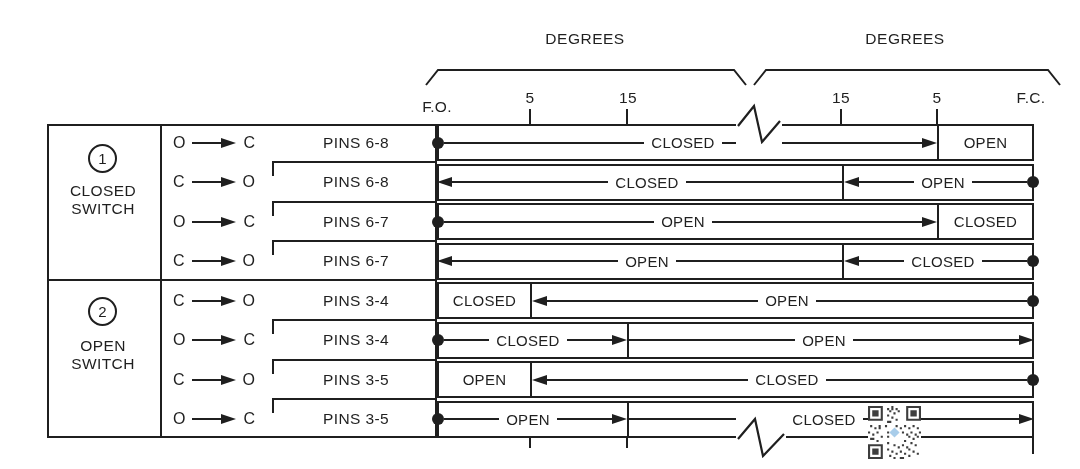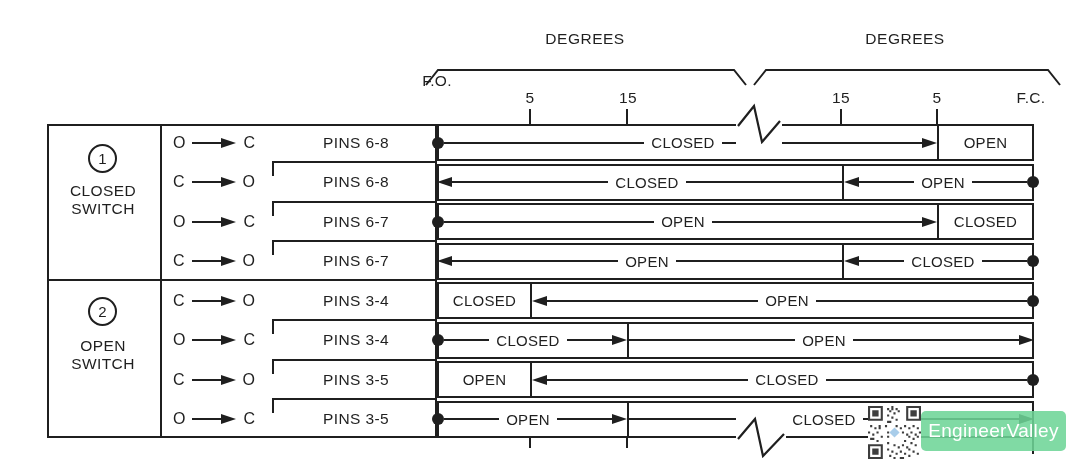--- a/index.html
+++ b/index.html
@@ -54,21 +54,21 @@
   <div class="abs deg-lbl" style="left:485px;top:30px;width:200px;">DEGREES</div>
   <div class="abs deg-lbl" style="left:805px;top:30px;width:200px;">DEGREES</div>
 
   <svg class="abs" style="left:424px;top:66px;" width="324" height="22">
     <polyline points="2,19 14,4 310,4 322,19" fill="none" stroke="#1f1f1f" stroke-width="2"></polyline>
   </svg>
   <svg class="abs" style="left:752px;top:66px;" width="310" height="22">
     <polyline points="2,19 14,4 296,4 308,19" fill="none" stroke="#1f1f1f" stroke-width="2"></polyline>
   </svg>
 
-  <div class="abs scale-lbl" style="left:407px;top:72px;width:60px;">F.O.</div>
+  <div class="abs scale-lbl" style="left:407px;top:98px;width:60px;">F.O.</div>
   <div class="abs scale-lbl" style="left:510px;top:89px;width:40px;">5</div>
   <div class="abs scale-lbl" style="left:608px;top:89px;width:40px;">15</div>
   <div class="abs scale-lbl" style="left:821px;top:89px;width:40px;">15</div>
   <div class="abs scale-lbl" style="left:917px;top:89px;width:40px;">5</div>
   <div class="abs scale-lbl" style="left:1001px;top:89px;width:60px;">F.C.</div>
 
   <div class="tick" style="left:529px;top:109px;height:26px;"></div>
   <div class="tick" style="left:626px;top:109px;height:26px;"></div>
   <div class="tick" style="left:840px;top:109px;height:26px;"></div>
   <div class="tick" style="left:936px;top:109px;height:26px;"></div>
@@ -303,17 +303,14 @@
   </svg>
 
   <svg class="abs" id="qr" width="53" height="53" viewBox="0 0 25 25">
     <rect x="-0.5" y="-0.5" width="26" height="26" fill="#fff"></rect>
     <path fill="#3d3d3d" d="M0,0h7v7h-7z M18,0h7v7h-7z M0,18h7v7h-7z"></path>
     <path fill="#ffffff" d="M1,1h5v5h-5z M19,1h5v5h-5z M1,19h5v5h-5z"></path>
     <path fill="#3d3d3d" d="M2,2h3v3h-3z M20,2h3v3h-3z M2,20h3v3h-3z"></path>
     <path fill="#3d3d3d" d="M9,1h1v1h-1z M11,0h1v2h-1z M13,1h1v1h-1z M10,2h1v1h-1z M12,3h1v1h-1z M14,2h1v1h-1z M9,4h1v1h-1z M11,5h1v1h-1z M13,6h1v1h-1z M9,7h2v1h-2z M1,9h1v1h-1z M3,10h1v1h-1z M0,12h1v1h-1z M2,13h1v1h-1z M5,9h1v2h-1z M4,12h1v1h-1z M6,14h1v1h-1z M1,15h2v1h-2z M4,16h1v1h-1z M8,9h1v1h-1z M13,9h1v1h-1z M15,10h1v1h-1z M17,9h1v1h-1z M19,10h1v1h-1z M21,9h1v1h-1z M23,10h1v1h-1z M9,12h1v1h-1z M16,12h1v1h-1z M18,13h1v1h-1z M20,12h1v1h-1z M22,13h1v1h-1z M24,12h1v1h-1z M9,14h1v1h-1z M17,16h1v1h-1z M19,14h1v1h-1z M21,15h1v1h-1z M23,14h1v1h-1z M9,17h1v1h-1z M12,18h1v1h-1z M14,19h1v1h-1z M16,18h1v1h-1z M18,19h1v1h-1z M20,17h1v1h-1z M22,18h1v1h-1z M9,20h1v1h-1z M11,21h1v1h-1z M13,22h1v1h-1z M15,21h1v1h-1z M17,22h1v1h-1z M19,20h1v1h-1z M21,21h1v1h-1z M23,22h1v1h-1z M10,23h1v1h-1z M12,24h1v1h-1z M15,24h2v1h-2z M19,23h1v1h-1z"></path>
     <rect x="10.8" y="10.8" width="3.4" height="3.4" fill="#a9cdea" transform="rotate(45 12.5 12.5)"></rect>
   </svg>
-  <div class="abs" id="wm-pill">
-    <span id="wm-text">EngineerValley</span>
-  </div>
 
 </div>
 
 </body></html>

